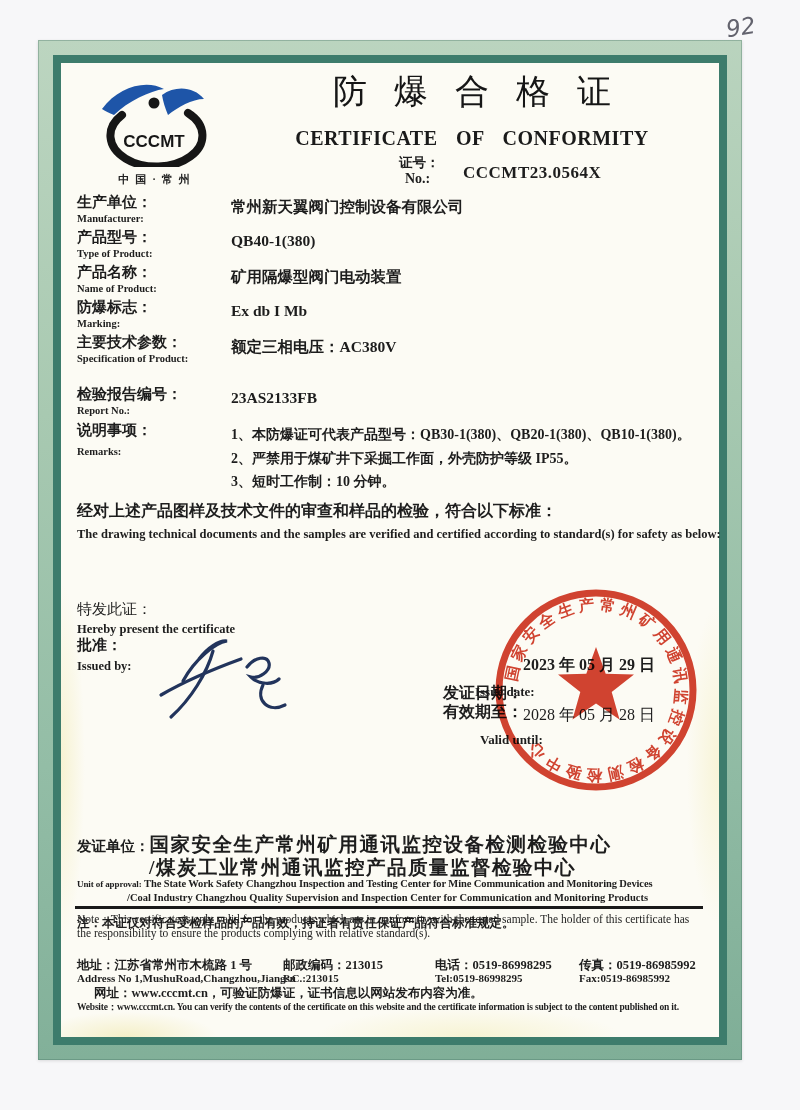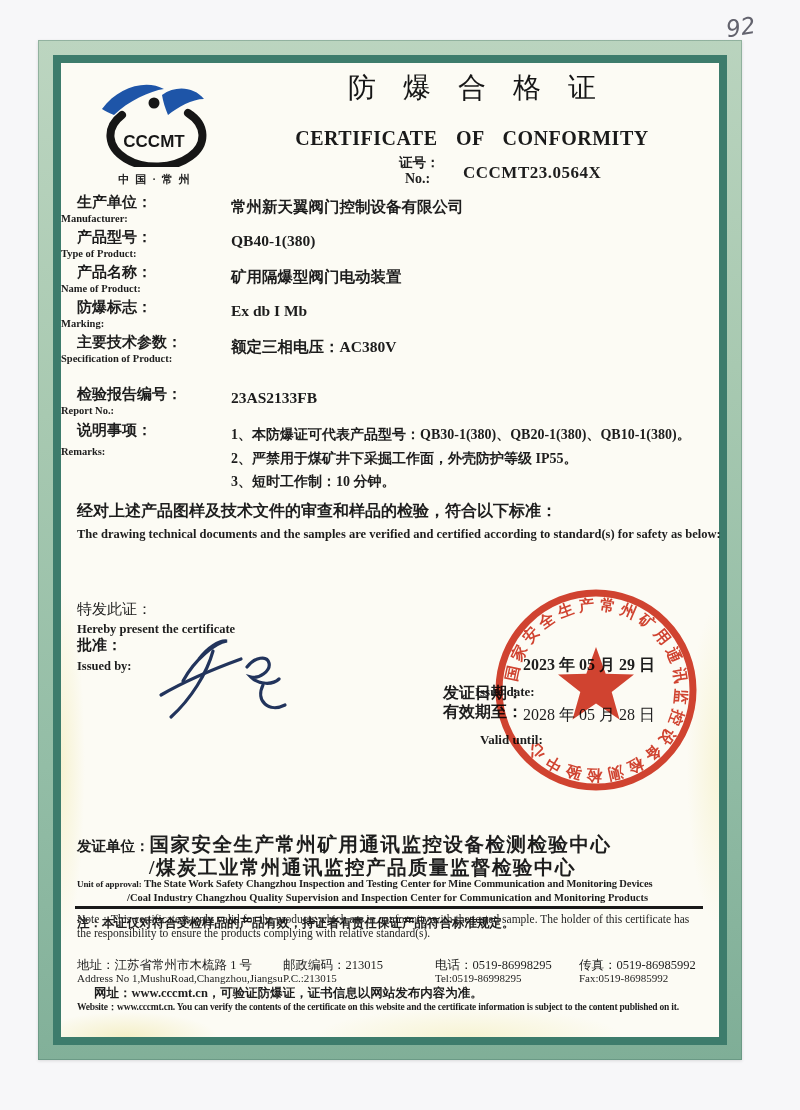--- a/index.html
+++ b/index.html
@@ -30,32 +30,32 @@
       radial-gradient(ellipse 220px 42px at 62% 100%, rgba(235,226,133,.30), transparent 70%),
       radial-gradient(ellipse 46px 230px at 100% 72%, rgba(236,226,140,.28), transparent 70%),
       radial-gradient(ellipse 34px 260px at 0% 72%, rgba(234,222,130,.30), transparent 70%);
   }
   .abs{ position:absolute; }
 
   
   .logo{ left:18px; top:12px; width:150px; text-align:center; }
   .logo-region{ font-size:11px; font-weight:bold; letter-spacing:6px; color:#222; margin-top:1px; padding-left:6px;text-align:center; }
   .title-cn{ left:185px; top:6px; width:452px; text-align:center;
-    font-size:28px; letter-spacing:27px; padding-left:27px; color:#161616; white-space:nowrap; }
+    font-size:34px; letter-spacing:27px; padding-left:27px; color:#161616; white-space:nowrap; }
   .title-en{ left:185px; top:64px; width:452px; text-align:center;
     font-size:20px; font-weight:bold; word-spacing:13px; letter-spacing:.5px; color:#1a1a1a; white-space:nowrap; }
   .no-labels{ left:338px; top:92px; text-align:left; line-height:16px; }
   .no-zh{ font-size:13.5px; font-weight:bold; }
   .no-en{ font-size:14px; font-weight:bold; padding-left:6px; }
   .cert-no{ left:402px; top:100px; font-size:17px; font-weight:bold; letter-spacing:.5px; }
 
   
   .frow{ left:0; width:100%; height:0; }
   .frow .zh{ position:absolute; left:16px; top:0; font-size:15px; font-weight:bold; white-space:nowrap; }
-  .frow .en{ position:absolute; left:0; top:20px; font-size:10.5px; font-weight:bold; white-space:nowrap; }
+  .frow .en{ position:absolute; left:16px; top:20px; font-size:10.5px; font-weight:bold; white-space:nowrap; }
   .frow .val{ position:absolute; left:170px; top:4px; font-size:15.5px; font-weight:bold; white-space:nowrap; }
   .remark-lines{ left:170px; top:360px; font-size:14px; font-weight:bold; line-height:23.5px; white-space:nowrap; }
 
   
   .stmt-cn{ left:16px; top:438px; font-size:16px; font-weight:bold; white-space:nowrap; }
   .stmt-en{ left:16px; top:464px; font-size:12.5px; font-weight:bold; white-space:nowrap; }
   .std-lines{ left:16px; top:482px; font-size:16px; font-weight:bold; line-height:22.5px; white-space:nowrap; }
 
   
   .present-cn{ left:16px; top:537px; font-size:15px; font-weight:normal; }
@@ -80,21 +80,21 @@
   .unit-line2{ left:88px; top:791px; font-size:19.5px; font-weight:bold; letter-spacing:1.5px; white-space:nowrap; }
   .unit-en1{ left:16px; top:815px; font-size:10.5px; font-weight:bold; white-space:nowrap; letter-spacing:-.1px; }
   .unit-en-label{ font-size:9px; }
   .unit-en2{ left:66px; top:829px; font-size:10.5px; font-weight:bold; white-space:nowrap; }
   .rule{ left:14px; top:843px; width:628px; height:3px; background:#191919; }
 
   
   .note-cn{ left:16px; top:852px; font-size:12.5px; font-weight:bold; white-space:nowrap; }
   .note-en{ left:16px; top:850px; width:628px; font-size:11.5px; font-weight:normal; line-height:13.5px; }
   .addr-row{ left:16px; top:894px; width:630px; height:14px; }
-  .addr-row span{ position:absolute; top:0; font-size:12.5px; font-weight:normal; white-space:nowrap; }
+  .addr-row span{ position:absolute; top:0; font-size:12.5px; font-weight:bold; white-space:nowrap; }
   .addr-row .c1{ left:0; } .addr-row .c2{ left:206px; } .addr-row .c3{ left:358px; } .addr-row .c4{ left:502px; }
   .addr-row-en{ top:909px; }
   .addr-row-en span{ font-size:11px; }
   .web-cn{ left:33px; top:922px; font-size:12.5px; font-weight:bold; white-space:nowrap; }
   .web-en{ left:16px; top:938px; font-size:9.5px; font-weight:bold; letter-spacing:-.2px; white-space:nowrap; }
 </style>
 </head>
 <body>
 
 <div>

